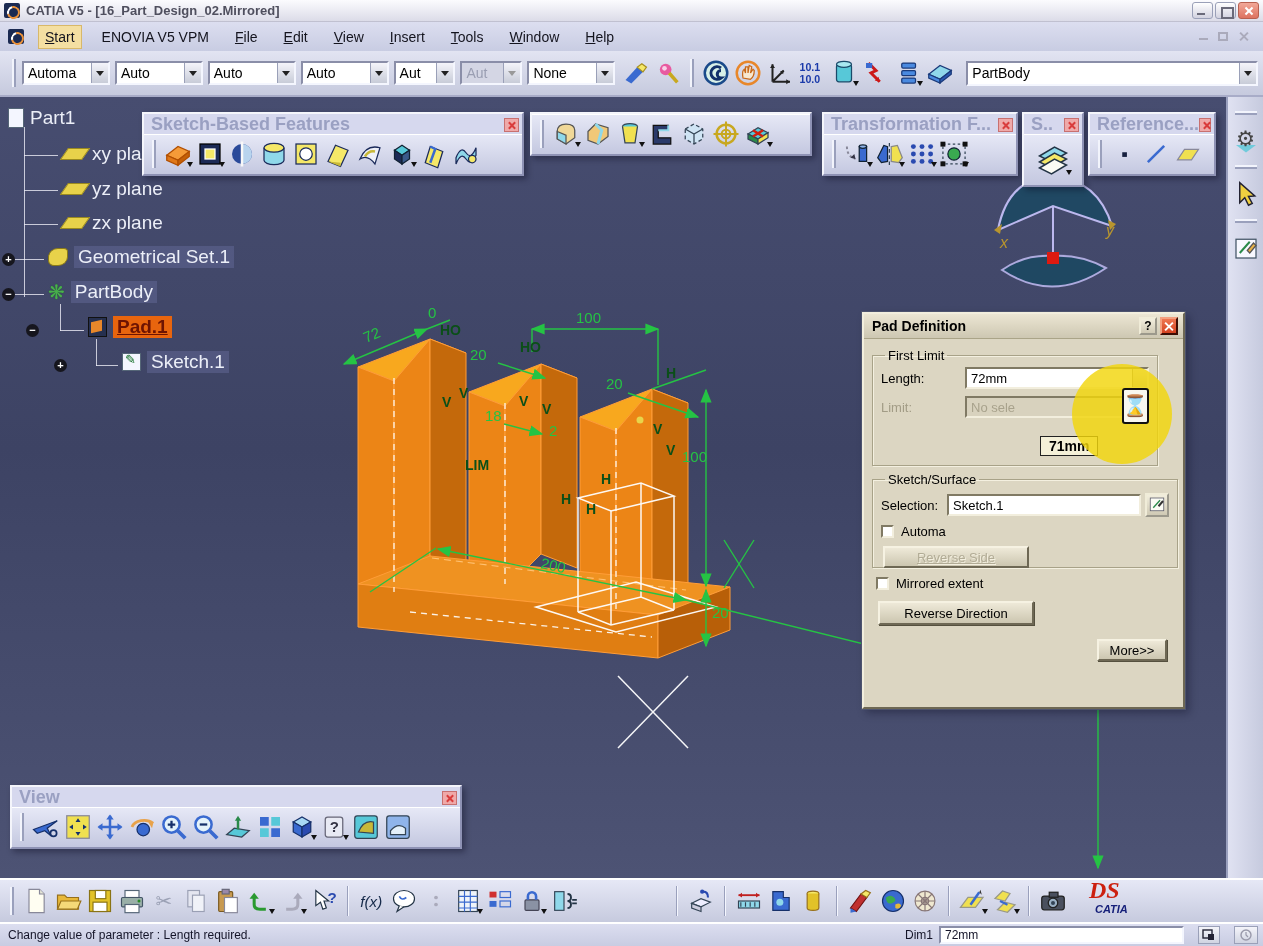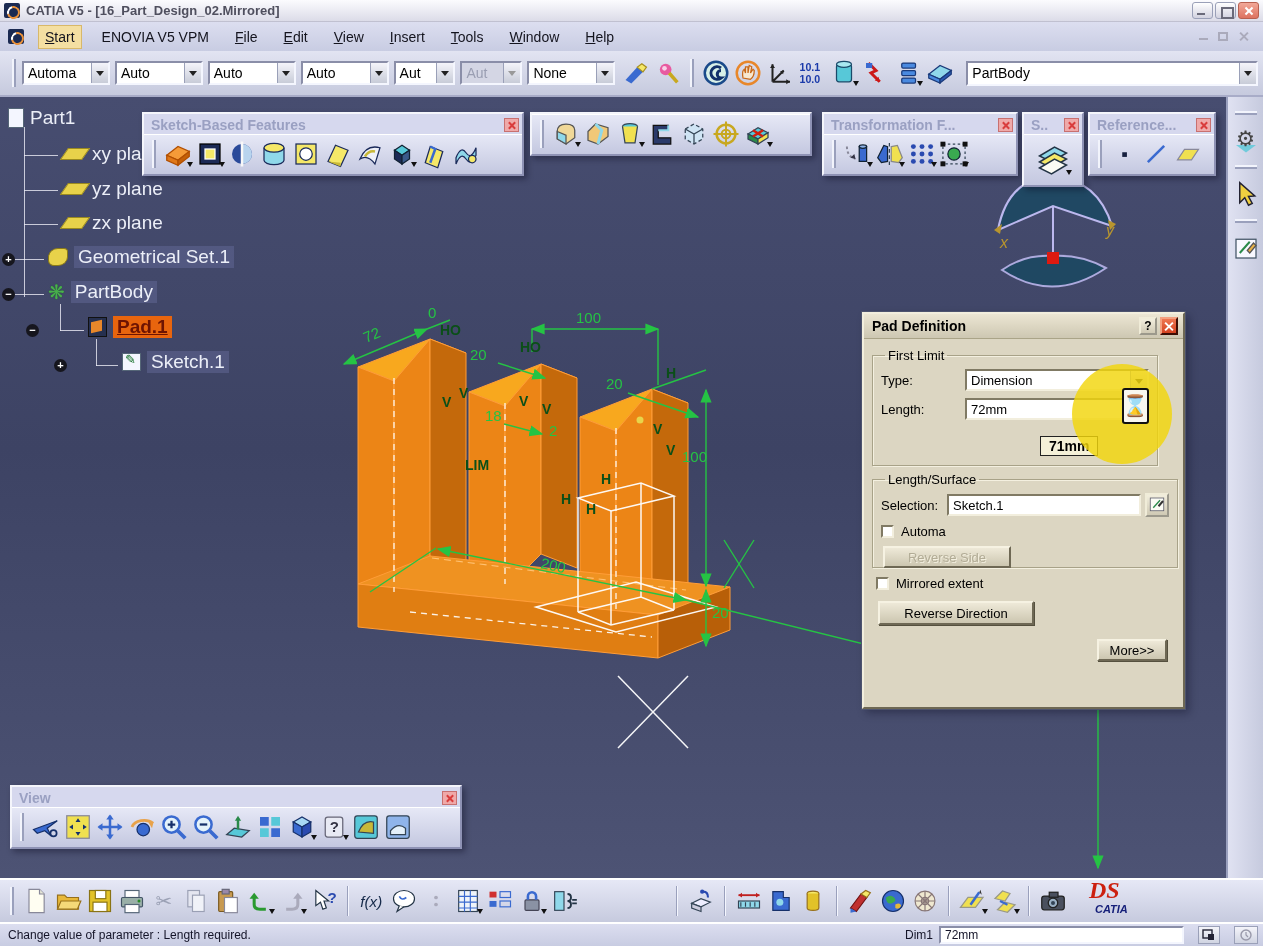--- a/index.html
+++ b/index.html
@@ -59,21 +59,21 @@
 .page-ic {width:16px; height:20px; background:#f4f6ff; border:1px solid #567; position:relative;}
 .gear-ic {font-size:20px; line-height:20px; color:#49b04e; text-shadow:0 0 1px #1c5c20;}
 .swirl-ic {width:20px; height:18px; background:#e8d24a; border-radius:50% 20% 50% 30%; border:1px solid #8a7a18; position:relative;}
 .pad-ic {width:19px; height:20px; background:#26304f; border:1px solid #111; position:relative;}
 .pad-ic::after {content:""; position:absolute; left:2px; top:3px; width:11px; height:11px; background:#e8872a; transform:skewY(-12deg);}
 .sk-ic {width:19px; height:18px; background:#f4f6ff; border:1px solid #567; position:relative;}
 .sk-ic::after {content:"✎"; position:absolute; left:2px; top:-2px; font-size:13px; color:#0a6a1e;}
 
 
 .ftb {position:absolute; background:#d6d8ee; border:2px solid; border-color:#f4f5fb #8e92b4 #8e92b4 #f4f5fb; box-shadow:3px 3px 6px rgba(10,10,30,.4); z-index:3;}
-.ftb-title {height:20px; display:flex; align-items:center; padding:1px 3px 0 7px; font-size:14px; font-weight:bold; color:#9aa0c2;}
+.ftb-title {height:20px; display:flex; align-items:center; padding:1px 3px 0 7px; font-size:18px; font-weight:bold; color:#9aa0c2;}
 .closex {margin-left:auto; width:15px; height:14px; background:#efa9a9; border:1px solid #c87070; position:relative;}
 .closex::before,.closex::after {content:""; position:absolute; left:6px; top:2px; width:2px; height:9px; background:#d93c3c;}
 .closex::before {transform:rotate(45deg);} .closex::after {transform:rotate(-45deg);}
 .ftb-icons {display:flex; align-items:center; background:linear-gradient(#e6e8f6,#c4c8e0); border-top:1px solid #fff; padding:2px 5px 3px 2px;}
 
 
 .righttb {position:absolute; right:0; top:97px; width:37px; height:781px; background:linear-gradient(90deg,#e0e2f2,#c6cade); border-left:2px solid #9aa0be; z-index:3; display:flex; flex-direction:column; align-items:center; padding-top:6px;}
 .hgrip {width:22px; height:3px; border-top:2px solid #f2f4fc; border-bottom:2px solid #9aa0bc; margin:8px 0;}
 
 
@@ -735,57 +735,56 @@
 
 <div class="dlg">
   <div class="dlg-title">
     <span>Pad Definition</span>
     <span style="margin-left:auto;" class="dbtn">?</span>
     <span class="dbtn x"></span>
   </div>
 
   <fieldset style="left:8px; top:34px; width:286px; height:118px;">
     <legend>First Limit</legend>
-    <div class="drow" style="margin-top:2px;">
-      <span class="dlabel">Type:</span>
-      <div class="tfield" style="flex:1;">
-        <span class="tv">Dimension</span>
-        <span class="cbtn" style="background:linear-gradient(#f2eedd,#cdc7b2);"></span>
-      </div>
-    </div>
     <div class="drow">
       <span class="dlabel">Length:</span>
       <div class="tfield" style="flex:1;">
         <span class="tv">72mm</span>
         <span class="spin"></span>
       </div>
     </div>
+    <div class="drow">
+      <span class="dlabel dis">Limit:</span>
+      <div class="tfield dis" style="flex:1;">
+        <span class="tv">No sele</span>
+      </div>
+    </div>
   </fieldset>
   <div class="tooltip71">71mm</div>
 
   <fieldset style="left:8px; top:158px; width:306px; height:96px;">
-    <legend>Length/Surface</legend>
+    <legend>Sketch/Surface</legend>
     <div class="drow" style="margin-top:2px;">
       <span class="dlabel" style="width:66px;">Selection:</span>
       <div class="tfield" style="flex:1;">
         <span class="tv">Sketch.1</span>
       </div>
       <div class="dbtn" style="width:24px; height:24px; margin-left:4px;">
         <svg width="18" height="18" viewBox="0 0 24 24">
             <rect x="3" y="4" width="18" height="17" fill="#fbfbf4" stroke="#556"></rect>
             <path d="M7,17 L16,7" stroke="#2a8a4a" stroke-width="1.8"></path>
             <path d="M13,14 L19,7 L21,9 L15,16Z" fill="#333"></path>
           </svg>
       </div>
     </div>
     <div class="drow">
       <span class="chk"></span>
       <span>Automa</span>
     </div>
-    <div class="btn3d dis" style="width:128px; height:22px; line-height:19px; margin-left:2px;">Reverse Side</div>
+    <div class="btn3d dis" style="width:146px; height:22px; line-height:19px; margin-left:2px;text-decoration:underline;">Reverse Side</div>
   </fieldset>
 
   <div class="drow" style="position:absolute; left:12px; top:262px;">
     <span class="chk"></span>
     <span>Mirrored extent</span>
   </div>
   <div class="btn3d" style="position:absolute; left:14px; top:287px; width:156px; height:24px; line-height:21px;">Reverse Direction</div>
   <div class="btn3d" style="position:absolute; right:16px; top:325px; width:70px; height:22px; line-height:19px;">More&gt;&gt;</div>
 
 </div>

